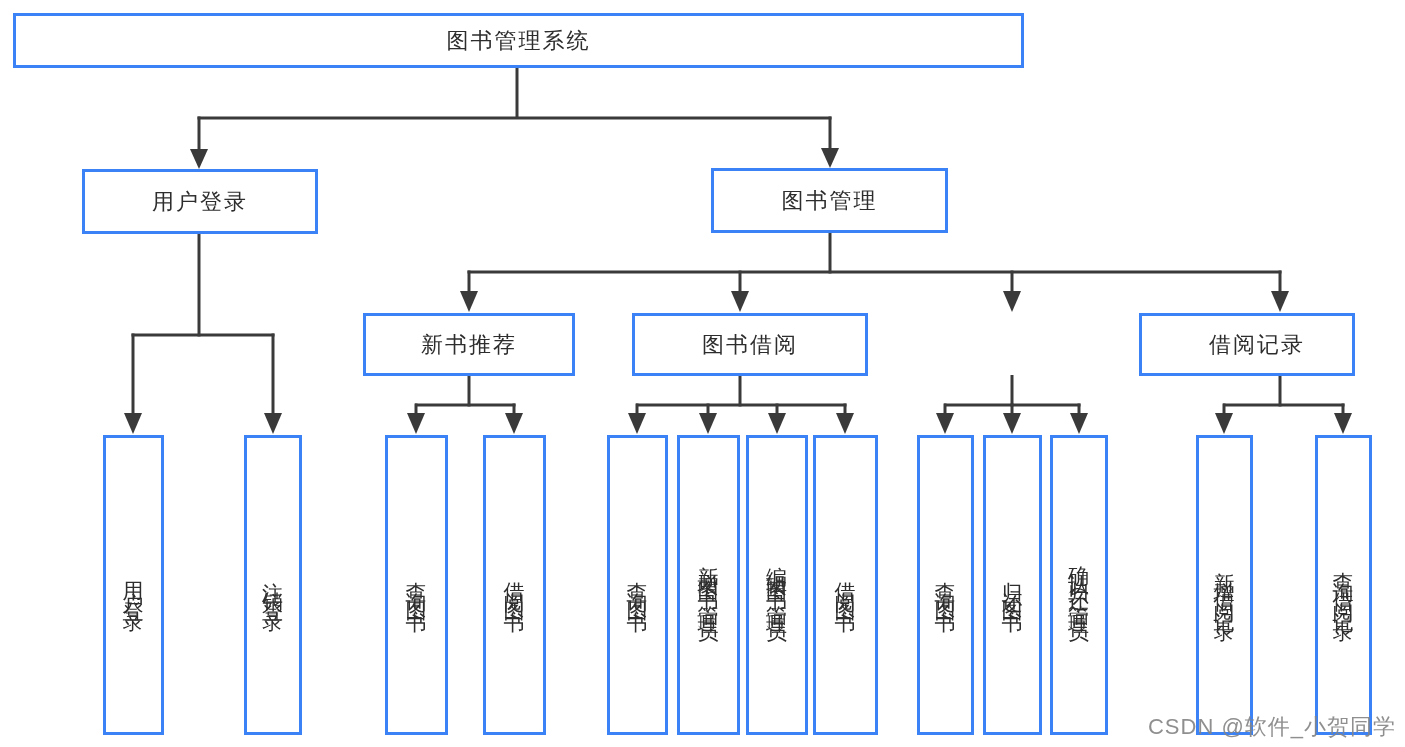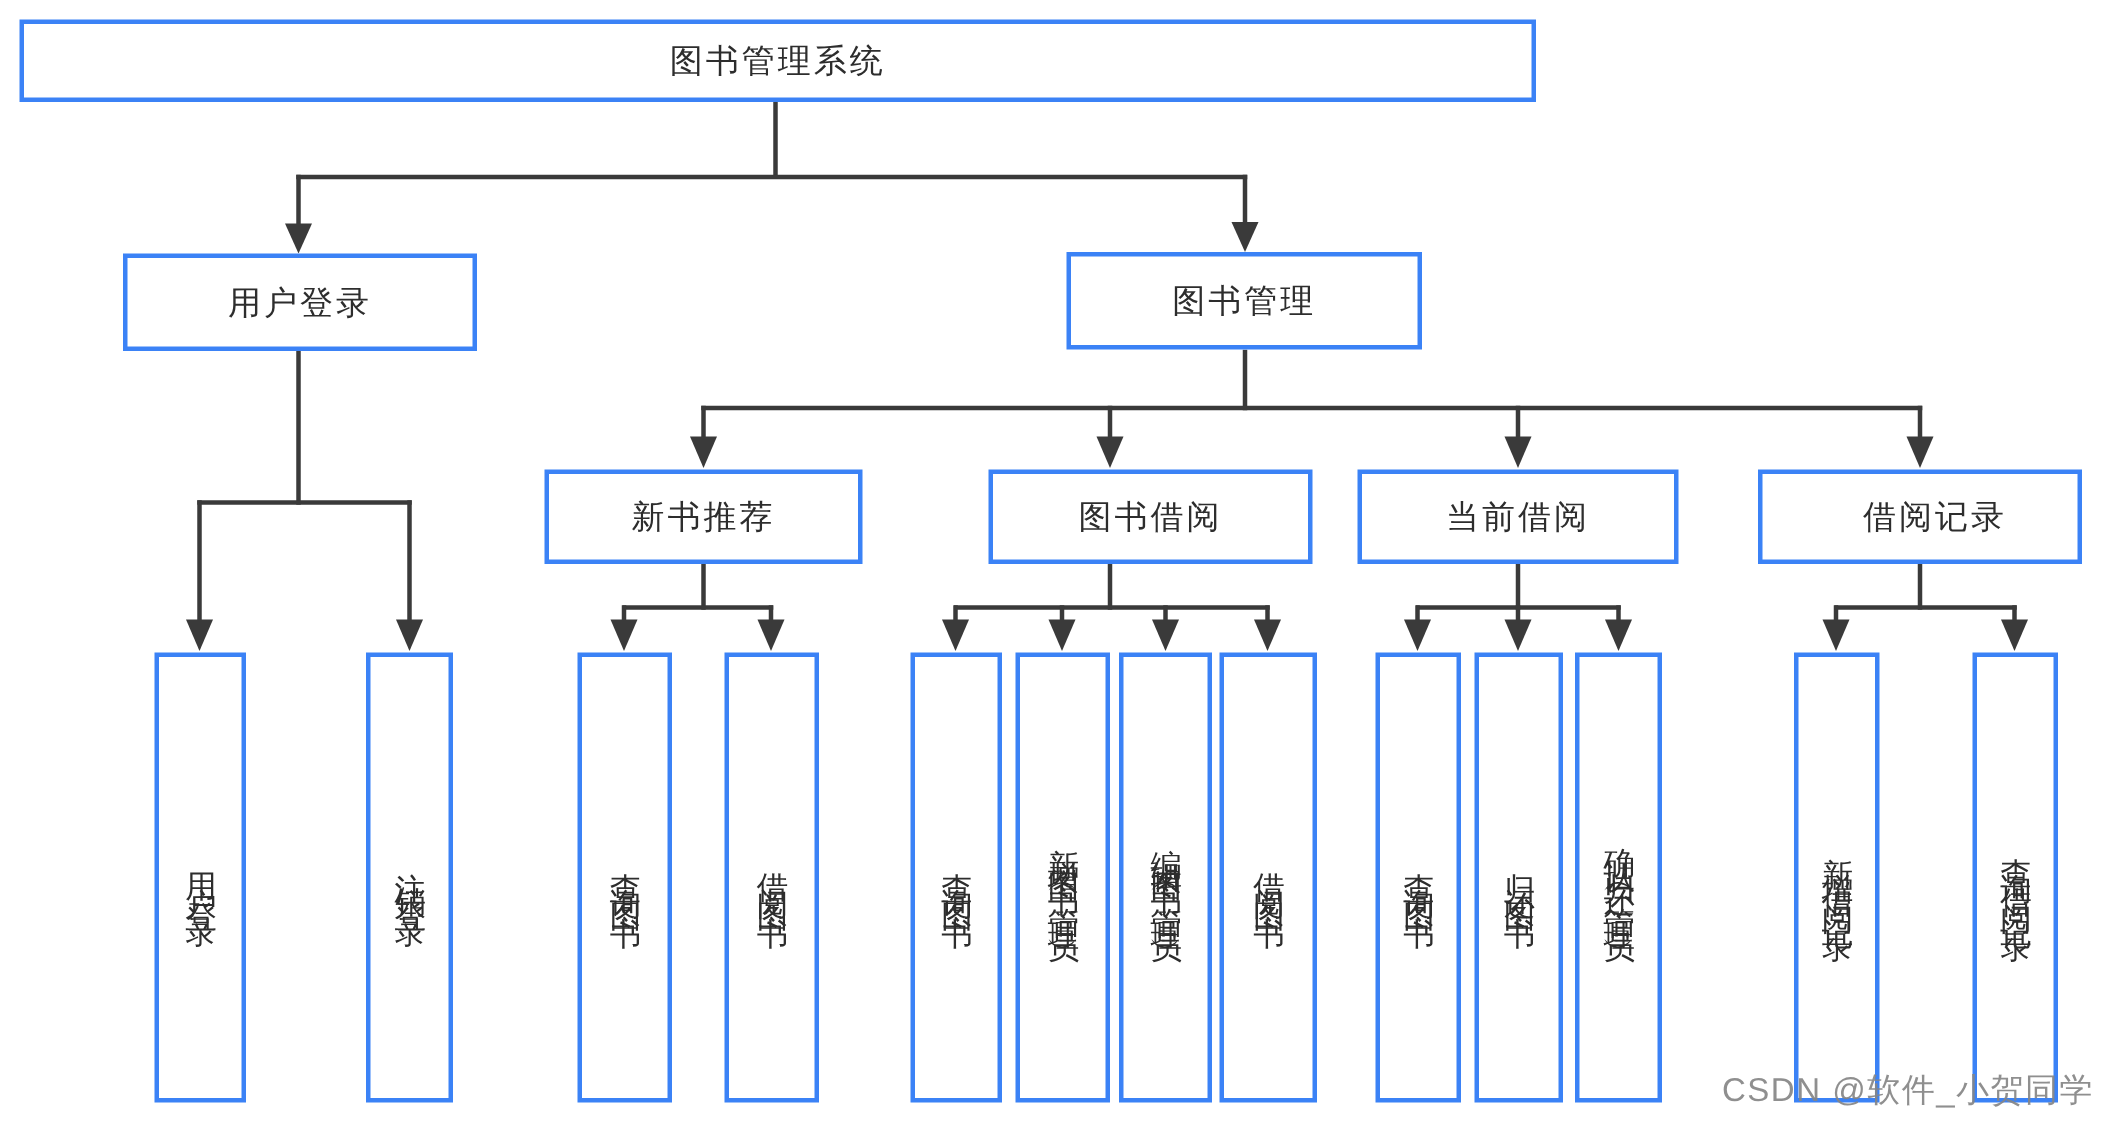--- a/index.html
+++ b/index.html
@@ -125,23 +125,22 @@
       <polygon points="1334,413 1352,413 1343,434"></polygon>
     </g>
   </svg>
 
   <div class="box" style="left:13px; top:13px; width:1011px; height:55px;">图书管理系统</div>
 
   <div class="box" style="left:82px; top:169px; width:236px; height:65px;">用户登录</div>
   <div class="box" style="left:363px; top:313px; width:212px; height:63px;">新书推荐</div>
 
   <div class="box" style="left:711px; top:168px; width:237px; height:65px;">图书管理</div>
-  <div class="box" style="left:659px; top:313px; width:216px; height:63px;">图书借阅</div>
-  <div class="box" style="left:905px; top:313px; width:214px; height:63px;">当前借阅</div>
-  <div class="box" style="left:1172px; top:313px; width:216px; height:63px;padding-left:20px;">借阅记录</div>
+  <div class="box" style="left:632px; top:313px; width:236px; height:63px;">图书借阅</div>
+  <div class="box" style="left:1139px; top:313px; width:216px; height:63px;padding-left:20px;">借阅记录</div>
 
   <div class="box leaf" style="left:103px; top:435px; width:61px; height:300px;">用户登录</div>
   <div class="box leaf" style="left:244px; top:435px; width:58px; height:300px;">注销登录</div>
 
   <div class="box leaf" style="left:385px; top:435px; width:63px; height:300px;">查询图书</div>
   <div class="box leaf" style="left:483px; top:435px; width:63px; height:300px;">借阅图书</div>
 
   <div class="box leaf" style="left:607px; top:435px; width:61px; height:300px;">查询图书</div>
   <div class="box leaf long" style="left:677px; top:435px; width:63px; height:300px;">新增图书（管理员）</div>
   <div class="box leaf long" style="left:746px; top:435px; width:62px; height:300px;">编辑图书（管理员）</div>

